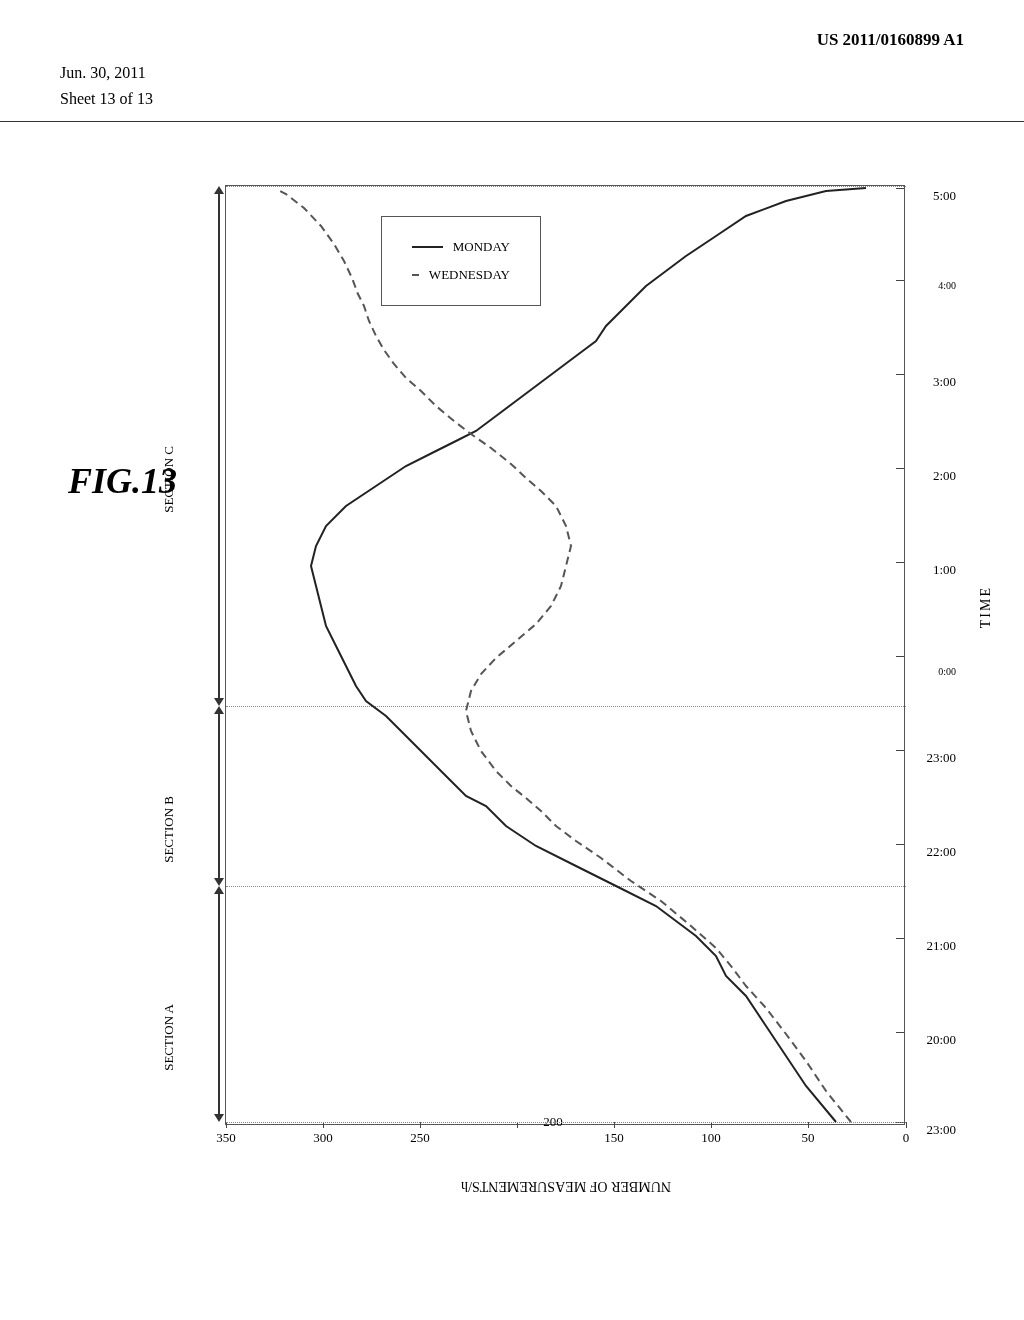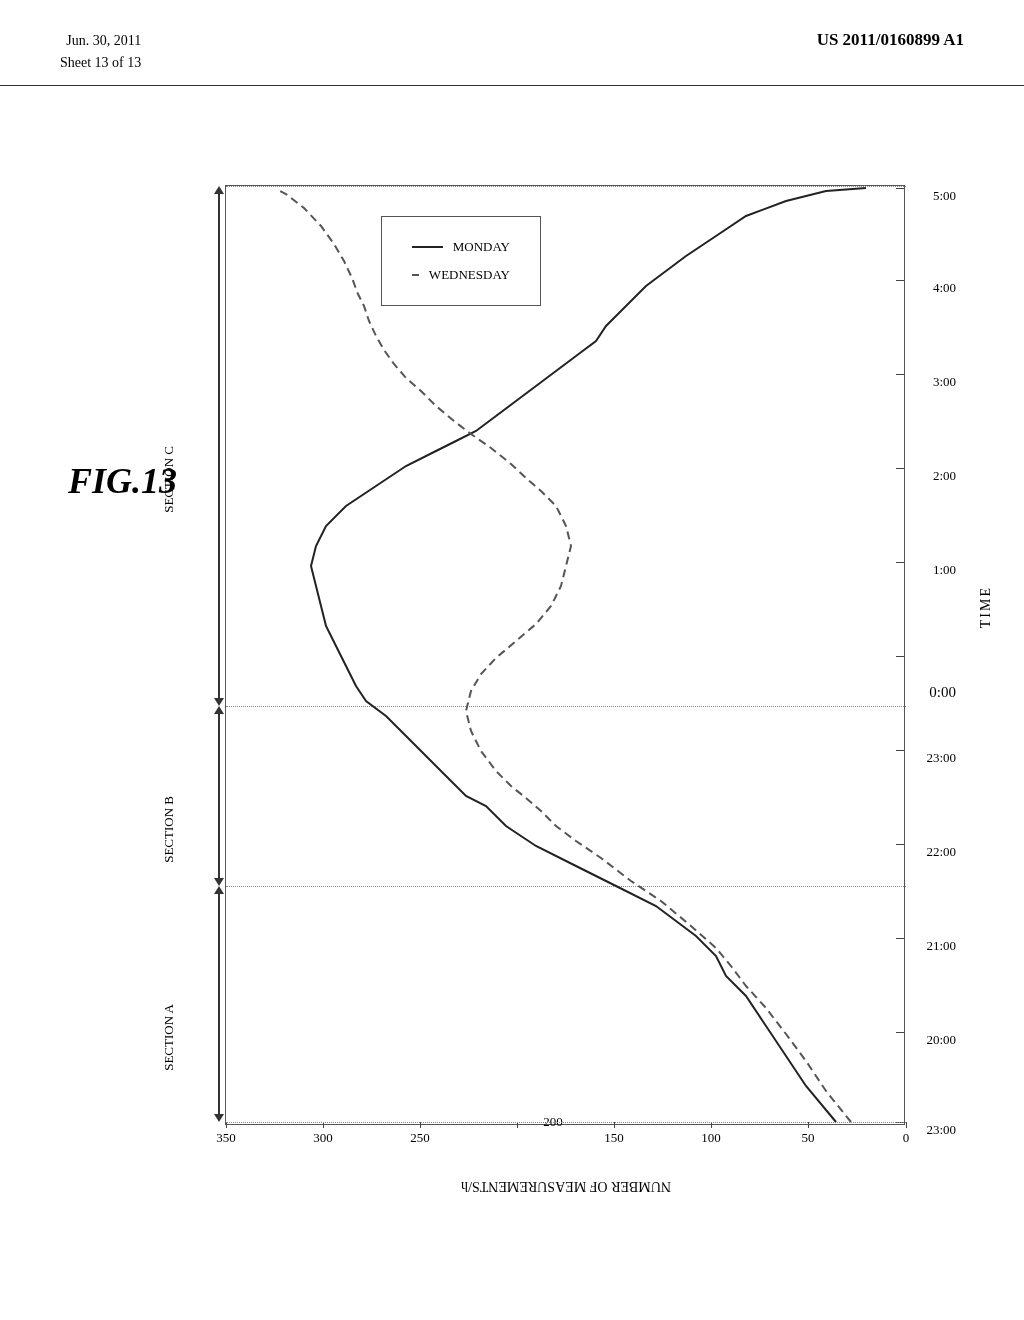--- a/index.html
+++ b/index.html
@@ -18,23 +18,24 @@
       padding: 30px 60px 10px 60px;
       border-bottom: 1px solid #333;
     }
     .header-left {
       font-size: 18px;
       font-weight: bold;
       max-width: 380px;
       line-height: 1.4;
     }
     .header-center {
-      font-size: 14px;
-      text-align: right;
+      font-size: 16px;
+      text-align: left;
       line-height: 1.6;
+      margin-top: 30px;
     }
     .header-right {
       font-size: 17px;
       font-weight: bold;
       text-align: right;
     }
     .fig-label {
       position: absolute;
       left: 68px;
       top: 460px;
@@ -116,33 +117,33 @@
         <div class="legend-line-dashed"></div>
         <span>WEDNESDAY</span>
       </div>
     </div>
 
     <div style="position:absolute; right:0; top:0; width:100%; height:100%;">
 
       <div style="position:absolute; top:2px; right:-52px; font-size:13px; white-space:nowrap;">5:00</div>
       <div style="position:absolute; top:2px; right:0; width:8px; height:1px; background:#444;"></div>
 
-      <div style="position:absolute; top:94px; right:-52px; font-size:13px; white-space:nowrap;text-align:right;">4:00</div>
+      <div style="position:absolute; top:94px; right:-52px; font-size:10px; white-space:nowrap;text-align:right;">4:00</div>
       <div style="position:absolute; top:94px; right:0; width:8px; height:1px; background:#444;"></div>
 
       <div style="position:absolute; top:188px; right:-52px; font-size:13px; white-space:nowrap;">3:00</div>
       <div style="position:absolute; top:188px; right:0; width:8px; height:1px; background:#444;"></div>
 
       <div style="position:absolute; top:282px; right:-52px; font-size:13px; white-space:nowrap;">2:00</div>
       <div style="position:absolute; top:282px; right:0; width:8px; height:1px; background:#444;"></div>
 
       <div style="position:absolute; top:376px; right:-52px; font-size:13px; white-space:nowrap;">1:00</div>
       <div style="position:absolute; top:376px; right:0; width:8px; height:1px; background:#444;"></div>
 
-      <div style="position:absolute; top:498px; right:-52px; font-size:15px; white-space:nowrap;">0:00</div>
+      <div style="position:absolute; top:480px; right:-52px; font-size:10px; white-space:nowrap;">0:00</div>
       <div style="position:absolute; top:470px; right:0; width:8px; height:1px; background:#444;"></div>
 
       <div style="position:absolute; top:564px; right:-52px; font-size:13px; white-space:nowrap;">23:00</div>
       <div style="position:absolute; top:564px; right:0; width:8px; height:1px; background:#444;"></div>
 
       <div style="position:absolute; top:658px; right:-52px; font-size:13px; white-space:nowrap;">22:00</div>
       <div style="position:absolute; top:658px; right:0; width:8px; height:1px; background:#444;"></div>
 
       <div style="position:absolute; top:752px; right:-52px; font-size:13px; white-space:nowrap;">21:00</div>
       <div style="position:absolute; top:752px; right:0; width:8px; height:1px; background:#444;"></div>

